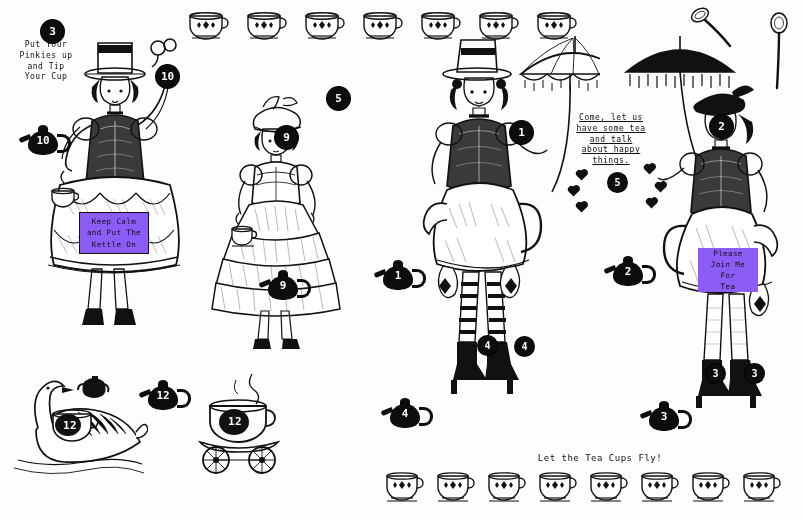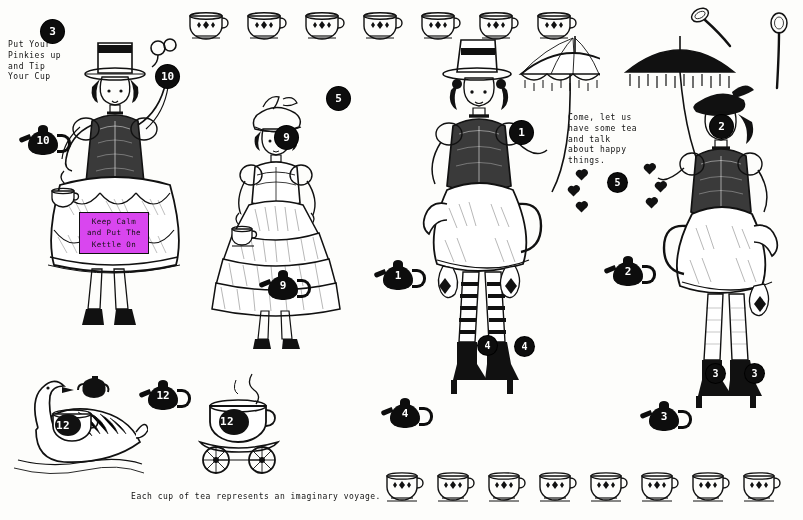--- a/index.html
+++ b/index.html
@@ -13,20 +13,21 @@
     position:relative;
     width:803px; height:520px;
     background:#fdfdfb;
   }
   .abs { position:absolute; }
   .txt {
     font-family:"DejaVu Sans Mono", monospace;
     color:#111;
     line-height:1.35;
     letter-spacing:0.5px;
+    text-align:center;
     white-space:pre-line;
   }
   .t9  { font-size:9px; }
   .t8  { font-size:8px; }
 
   
   .badge {
     border-radius:50%;
     background:#0d0d0d;
     color:#fff;
@@ -75,21 +76,21 @@
   
   .cup { position:absolute; }
   .cup svg { display:block; }
 
   
   .figure { position:absolute; }
   .figure svg { display:block; }
 
   .sign {
     position:absolute;
-    background:#d946ef;
+    background:#8b5cf6;
     border:1px solid #111;
     color:#111;
     font-size:7.5px;
     line-height:1.5;
     text-align:center;
     display:flex; align-items:center; justify-content:center;
     white-space:pre-line;
     letter-spacing:0.4px;
     font-family:"DejaVu Sans Mono", monospace;
   }
@@ -565,22 +566,26 @@
       <path d="M82 332 h20 v20 l10 16 h-34 l4 -16 z" fill="#111"></path>
       <path d="M110 332 h20 l4 20 l8 16 h-34 l2 -16 z" fill="#111"></path>
       <path d="M76 368 h6 v12 h-6 z" fill="#111"></path>
       <path d="M130 368 h6 v12 h-6 z" fill="#111"></path>
 
       <path d="M144 256 q8 14 2 26 q-6 10 -14 2 q-6 -12 2 -26 z" fill="#fff" stroke="#111" stroke-width="1.3"></path>
       <path d="M140 268 l6 8 -6 8 -6 -8 z" fill="#111"></path>
     </svg>
   </div>
 
-
-  <div class="abs txt t8" style="left:568px;top:113px;width:86px;">Come, let us
+  <div class="sign" style="left:698px;top:248px;width:60px;height:44px;border:none;">Please
+Join Me
+For
+Tea</div>
+
+  <div class="abs txt t8" style="left:568px;top:113px;width:86px;text-decoration:underline;">Come, let us
 have some tea
 and talk
 about happy
 things.</div>
 
   <div class="heart" style="left:578px;top:172px;"></div>
   <div class="heart" style="left:570px;top:188px;"></div>
   <div class="heart" style="left:578px;top:204px;"></div>
   <div class="heart" style="left:646px;top:166px;"></div>
   <div class="heart" style="left:657px;top:184px;"></div>
@@ -657,22 +662,22 @@
         <path d="M66 75 v26"></path>
           <path d="M53 88 h26"></path>
           <path d="M57 79 l18 18"></path>
           <path d="M75 79 l-18 18"></path>
       </g>
       <path d="M20 88 h46" stroke="#111" stroke-width="1.2"></path>
     </svg>
   </div>
   <div class="abs txt" style="left:220px;top:415px;width:30px;color:#fff;font-size:11px;font-weight:bold;">12</div>
 
-  <div class="abs txt t8" style="left:118px;top:492px;width:276px;text-align:center;">Each cup of tea represents an imaginary voyage.</div>
-
+
+  <div class="abs txt t9" style="left:500px;top:452px;width:200px;">Let the Tea Cups Fly!</div>
 
   <div class="abs" style="left:0;top:460px;width:803px;height:56px;">
     <div class="cup" style="left:383px;top:8px;">
       <svg width="44" height="40" viewBox="0 0 44 40">
         <path d="M4 8 h30 v11 a15 13 0 0 1 -30 0 z" fill="none" stroke="#111" stroke-width="1.4"></path>
         <path d="M34 10 c8 0 8 10 0 10" fill="none" stroke="#111" stroke-width="1.4"></path>
         <ellipse cx="19" cy="8" rx="15" ry="3.2" fill="none" stroke="#111" stroke-width="1.3"></ellipse>
         <path d="M8 30 h22" stroke="#111" stroke-width="1.2"></path>
         <path d="M4 33 h30" stroke="#111" stroke-width="1"></path>
         <path d="M19 13 l3 4 -3 4 -3 -4 z" fill="#111"></path>

